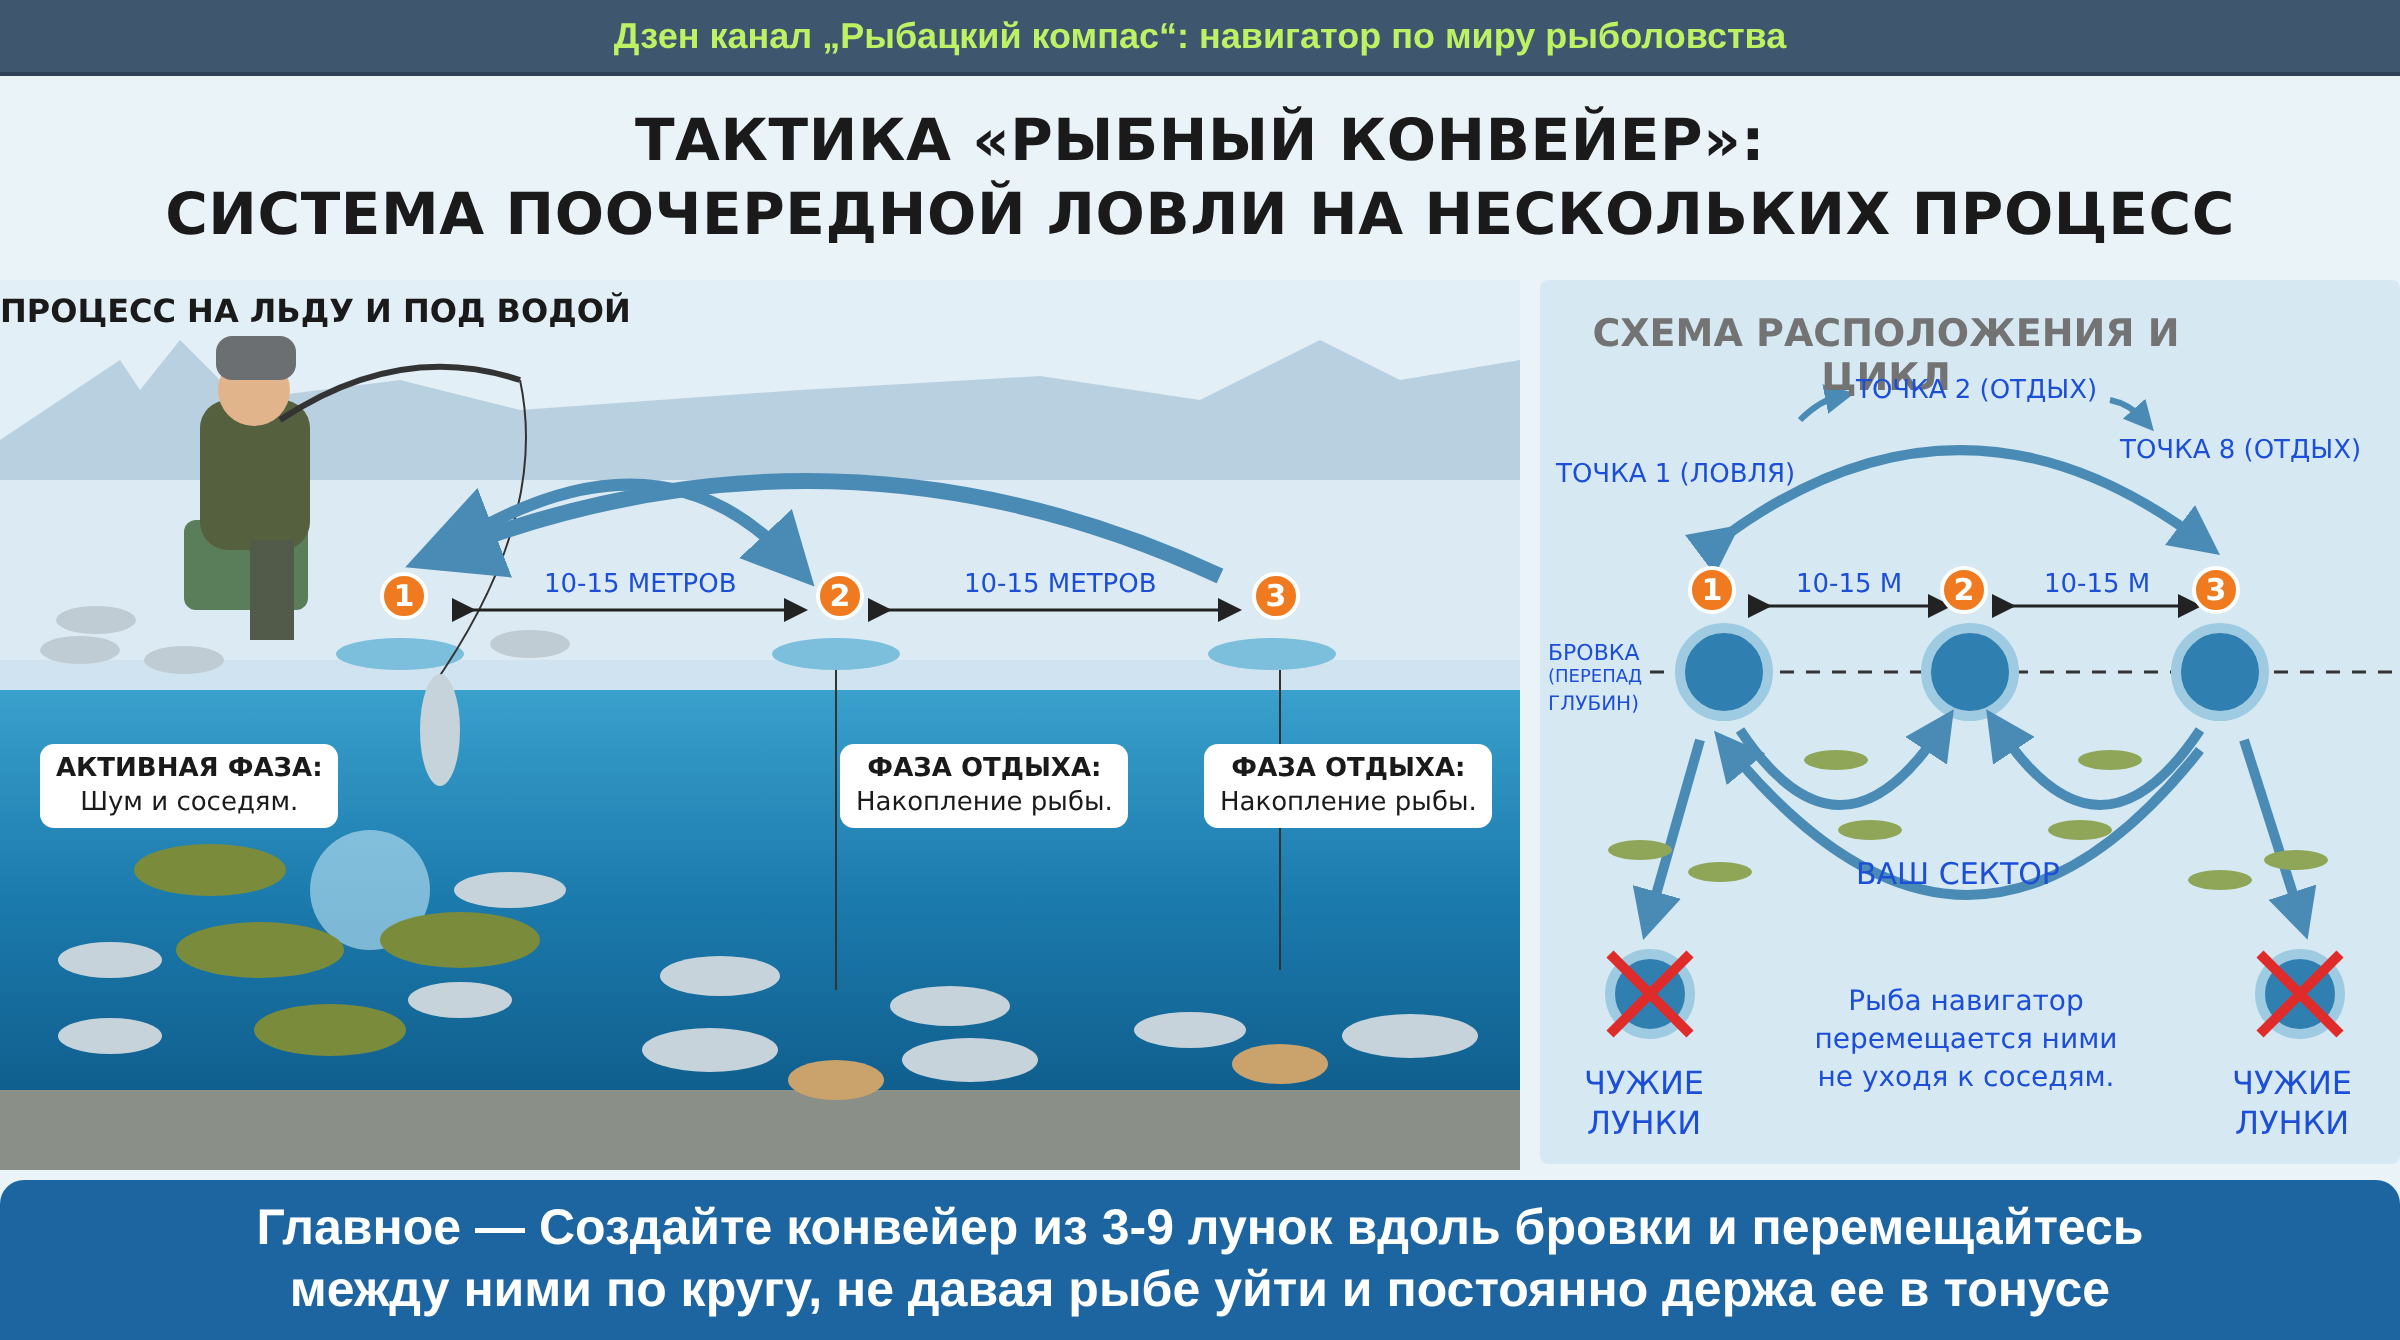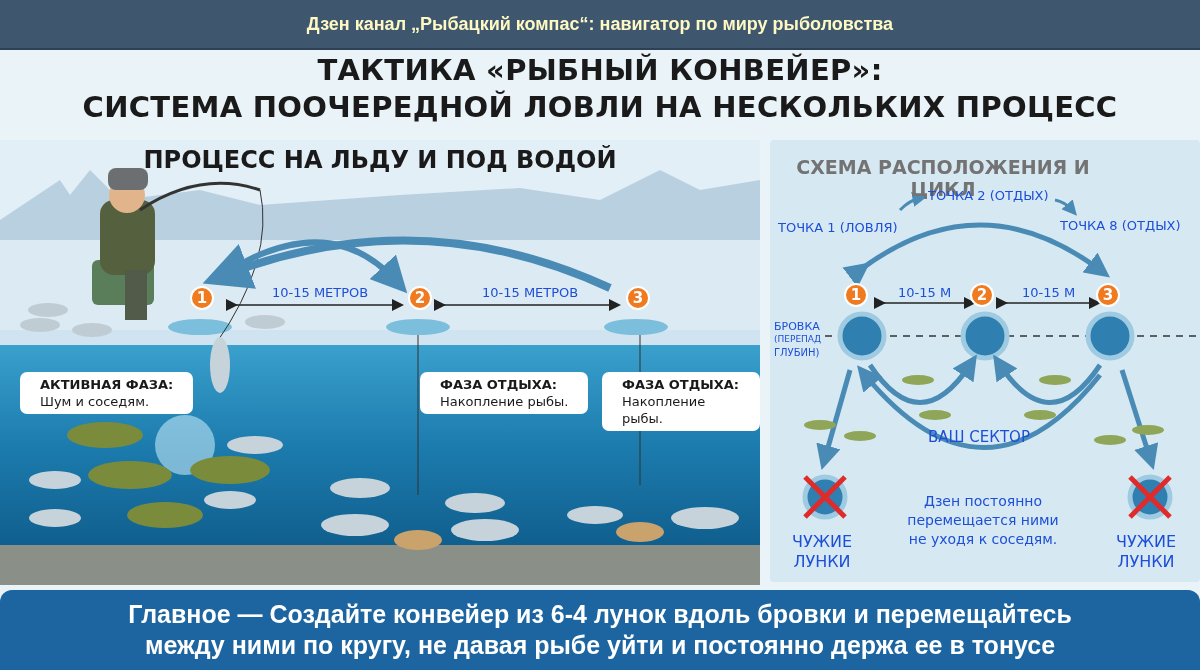--- a/index.html
+++ b/index.html
@@ -1,25 +1,25 @@
 <!DOCTYPE html>
 <html><head>
 <meta charset="utf-8">
 <style>
   * { box-sizing: border-box; margin: 0; padding: 0; }
   body { width: 1200px; height: 670px; overflow: hidden; background: #eaf3f8; font-family: "DejaVu Sans", sans-serif; position: relative; }
-  .topbar { position: absolute; left: 0; top: 0; width: 1200px; height: 50px; background: #3f566f; color: #fef9c3; font-family: "Liberation Sans", sans-serif; font-weight: bold; font-size: 18px; display: flex; align-items: center; justify-content: center; border-bottom: 2px solid #2d4055; }
+  .topbar { position: absolute; left: 0; top: 0; width: 1200px; height: 38px; background: #3f566f; color: #bef264; font-family: "Liberation Sans", sans-serif; font-weight: bold; font-size: 18px; display: flex; align-items: center; justify-content: center; border-bottom: 2px solid #2d4055; }
   .title { position: absolute; top: 52px; left: 0; width: 1200px; text-align: center; font-weight: bold; font-size: 29px; line-height: 37px; color: #1a1a1a; letter-spacing: 0.3px; }
   .scene { position: absolute; left: 0; top: 140px; width: 760px; height: 445px; overflow: hidden; }
-  .scene-title { position: absolute; top: 6px; left: 0; width: 760px; text-align: center; font-weight: bold; font-size: 24px; color: #1a1a1a; z-index: 5; }
+  .scene-title { position: absolute; top: 6px; left: 0; width: 760px; text-align: left; font-weight: bold; font-size: 16px; color: #1a1a1a; z-index: 5; }
   .schema { position: absolute; left: 770px; top: 140px; width: 430px; height: 442px; background: #d6e9f3; border-radius: 4px; }
   .schema-title { position: absolute; top: 16px; left: 0; width: 346px; text-align: center; font-weight: bold; font-size: 19px; color: #737373; }
   .lbl { position: absolute; font-weight: normal; font-size: 13px; color: #1d4ed8; white-space: nowrap; }
   .badge { position: absolute; width: 24px; height: 24px; border-radius: 50%; background: #ef7a1f; color: #fff; font-weight: bold; font-size: 15px; display: flex; align-items: center; justify-content: center; border: 2px solid #fff; }
-  .bubble { position: absolute; background: #fff; border-radius: 7px; padding: 4px 20px; font-size: 13px; color: #1a1a1a; line-height: 17px; }
+  .bubble { position: absolute; background: #fff; border-radius: 7px; padding: 4px 8px; text-align: center; font-size: 13px; color: #1a1a1a; line-height: 17px; }
   .bubble b { display: block; font-size: 13px; }
   .footer { position: absolute; left: 0; top: 590px; width: 1200px; height: 80px; background: #1d65a0; border-radius: 12px 12px 0 0; color: #fff; font-family: "Liberation Sans", sans-serif; font-weight: bold; font-size: 25px; line-height: 31px; text-align: center; padding-top: 9px; }
   svg { position: absolute; left: 0; top: 0; }
 </style>
 </head>
 <body>
 
 <div class="topbar">
     <span>Дзен канал „Рыбацкий компас“: навигатор по миру рыболовства</span>
   </div>
@@ -154,21 +154,21 @@
         <ellipse cx="285" cy="240" rx="16" ry="5"></ellipse>
       <ellipse cx="165" cy="275" rx="16" ry="5"></ellipse>
         <ellipse cx="270" cy="275" rx="16" ry="5"></ellipse>
       <ellipse cx="50" cy="285" rx="16" ry="5"></ellipse>
         <ellipse cx="90" cy="296" rx="16" ry="5"></ellipse>
       <ellipse cx="340" cy="300" rx="16" ry="5"></ellipse>
         <ellipse cx="378" cy="290" rx="16" ry="5"></ellipse>
     </g>
   </svg>
   <div class="schema-title">СХЕМА РАСПОЛОЖЕНИЯ И ЦИКЛ</div>
-  <div class="lbl" style="left:8px;top:80px">ТОЧКА 1 (ЛОВЛЯ)</div>
+  <div class="lbl" style="left:8px;top:90px">ТОЧКА 1 (ЛОВЛЯ)</div>
   <div class="lbl" style="left:158px;top:48px">ТОЧКА 2 (ОТДЫХ)</div>
   <div class="lbl" style="left:290px;top:78px">ТОЧКА 8 (ОТДЫХ)</div>
   <div class="badge" style="left:74px;top:143px">1</div>
   <div class="badge" style="left:200px;top:143px">2</div>
   <div class="badge" style="left:326px;top:143px">3</div>
   <div class="lbl" style="left:128px;top:145px">10-15 М</div>
   <div class="lbl" style="left:252px;top:145px">10-15 М</div>
   <div class="lbl" style="left:4px;top:180px;font-size:11px;line-height:13px">
     <div>БРОВКА</div>
     <div style="font-size:9px">(ПЕРЕПАД</div>
@@ -177,22 +177,22 @@
   <div class="lbl" style="left:158px;top:288px;font-size:15px">ВАШ СЕКТОР</div>
   <div class="lbl" style="left:22px;top:392px;font-size:16px;text-align:center;line-height:20px">
     <div>ЧУЖИЕ</div>
     <div>ЛУНКИ</div>
   </div>
   <div class="lbl" style="left:346px;top:392px;font-size:16px;text-align:center;line-height:20px">
     <div>ЧУЖИЕ</div>
     <div>ЛУНКИ</div>
   </div>
   <div class="lbl" style="left:108px;top:352px;width:210px;font-size:14px;text-align:center;line-height:19px">
-    <div>Дзен постоянно</div>
+    <div>Рыба навигатор</div>
     <div>перемещается ними</div>
     <div>не уходя к соседям.</div>
   </div>
 </div>
 
 <div class="footer">
-  <div>Главное — Создайте конвейер из 6-4 лунок вдоль бровки и перемещайтесь</div>
+  <div>Главное — Создайте конвейер из 3-9 лунок вдоль бровки и перемещайтесь</div>
   <div>между ними по кругу, не давая рыбе уйти и постоянно держа ее в тонусе</div>
 </div>
 
 </body></html>

